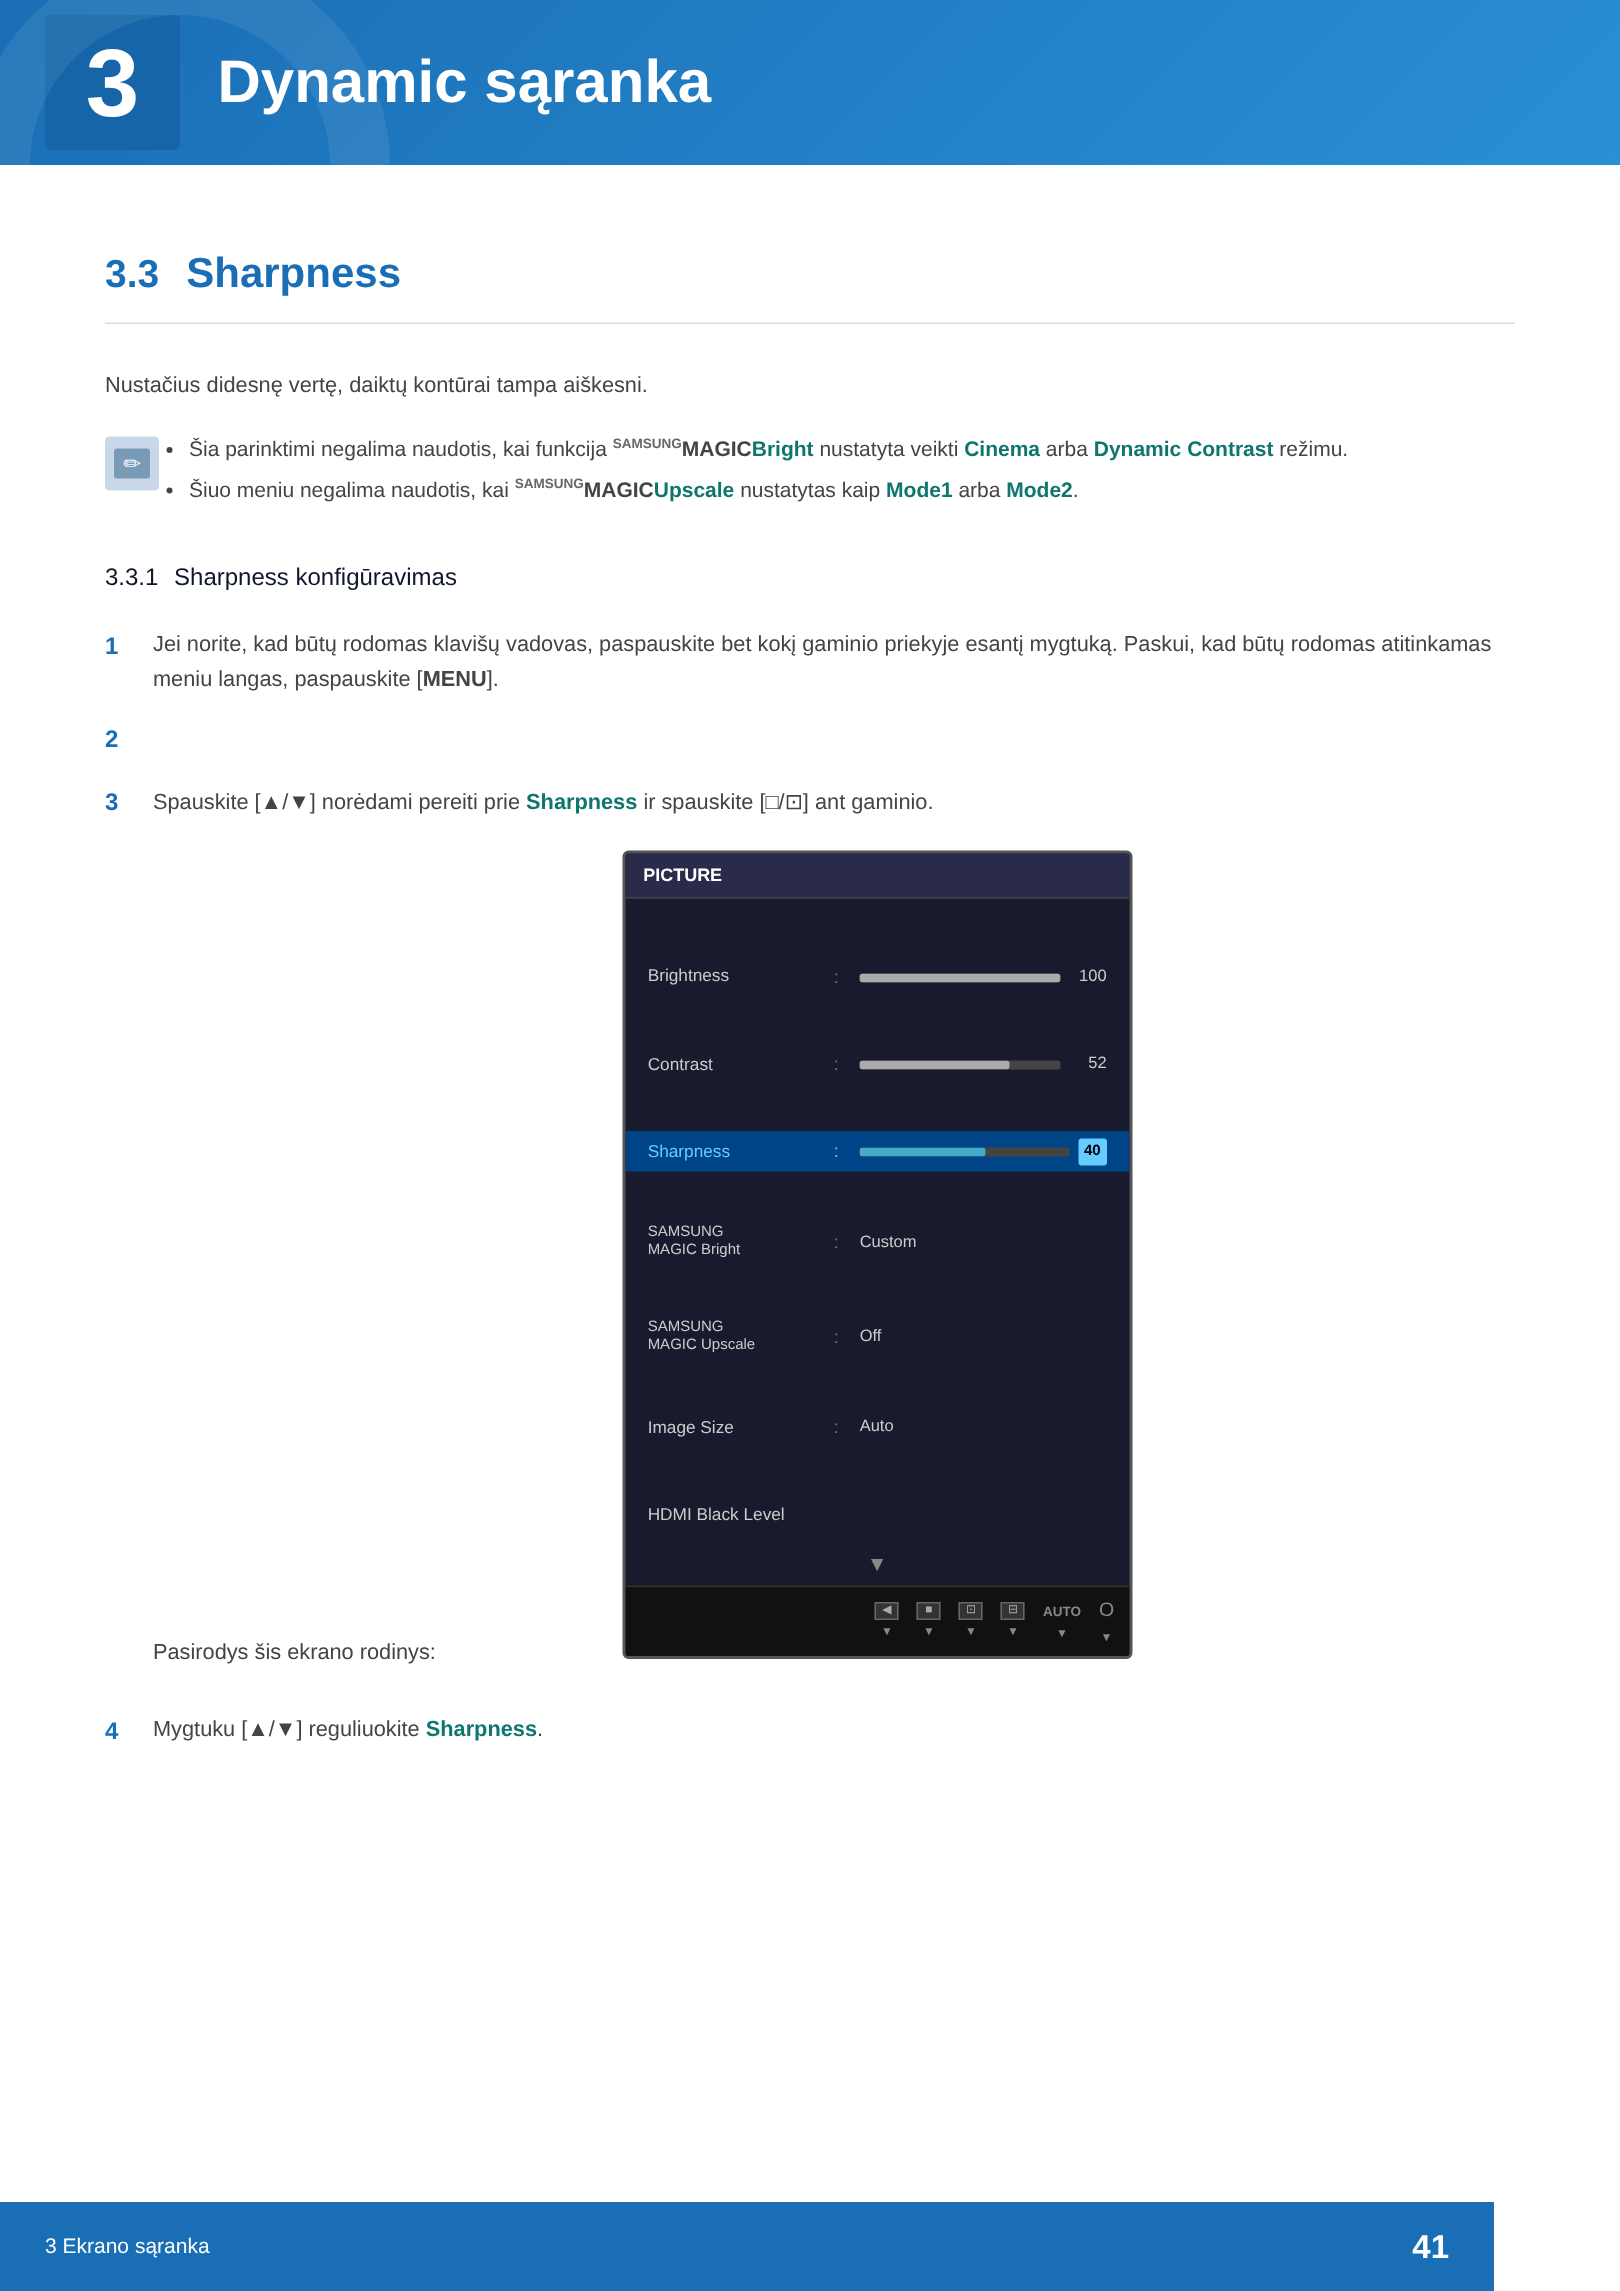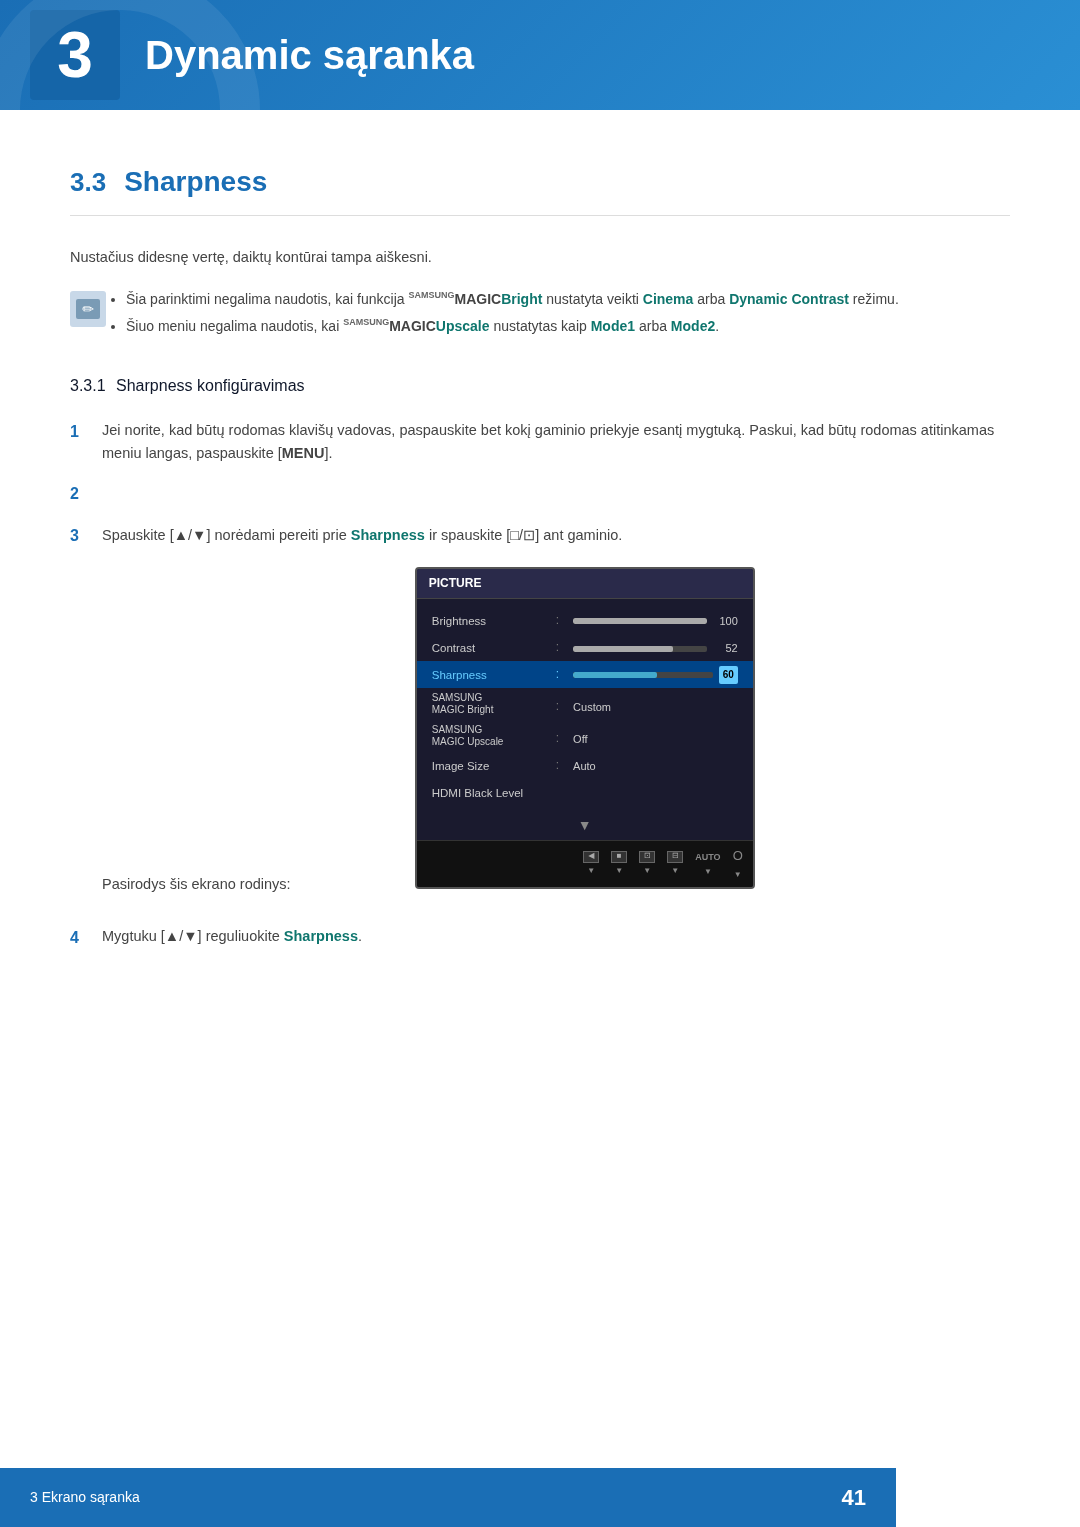--- a/index.html
+++ b/index.html
@@ -220,25 +220,26 @@
       padding: 5px 12px;
       border-bottom: 1px solid #444;
     }
 
     .osd-menu {
       padding: 8px 0;
     }
 
     .osd-item {
       display: flex;
-      align-items: flex-end;
+      align-items: center;
       padding: 4px 15px;
       font-size: 12px;
       color: #ccc;
       gap: 10px;
+      margin-top: 31px;
     }
 
     .osd-item.highlighted {
       background: #004488;
     }
 
     .osd-label {
       width: 110px;
       flex-shrink: 0;
       font-size: 11.5px;
@@ -336,21 +337,21 @@
       padding: 2px 0;
       display: flex;
       justify-content: space-around;
       padding: 0 15px 4px 15px;
     }
 
     
     .footer {
       position: fixed;
       bottom: 0;
-      width: 896px;
+      width: 996px;
       background: #1a6eb5;
       color: #fff;
       display: flex;
       justify-content: space-between;
       align-items: center;
       padding: 12px 30px;
       font-size: 14px;
     }
 
     .footer-left {
@@ -450,21 +451,21 @@
                 </div>
               </div>
 
               <div class="osd-item highlighted">
                 <span class="osd-label highlighted-text">Sharpness</span>
                 <span class="osd-separator" style="color:#66ccff;">:</span>
                 <div class="osd-bar-container">
                   <div class="osd-bar-bg">
                     <div class="osd-bar-fill cyan-fill" style="width:60%"></div>
                   </div>
-                  <span class="osd-value-box">60</span>
+                  <span class="osd-value-box">40</span>
                 </div>
               </div>
 
               <div class="osd-item">
                 <span class="osd-label" style="font-size:10px;line-height:1.2;">SAMSUNG<br>MAGIC Bright</span>
                 <span class="osd-separator">:</span>
                 <span class="osd-text-value">Custom</span>
               </div>
 
               <div class="osd-item">

